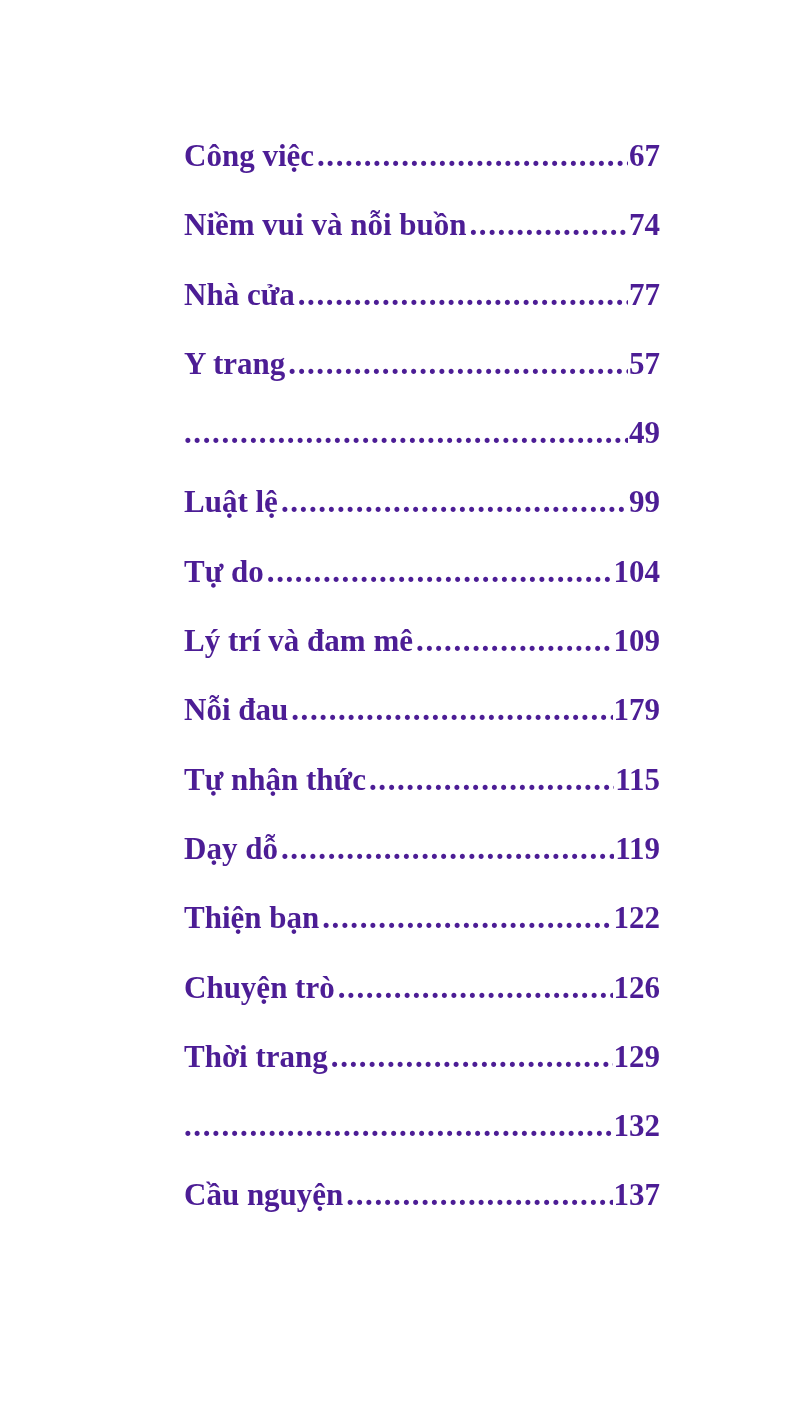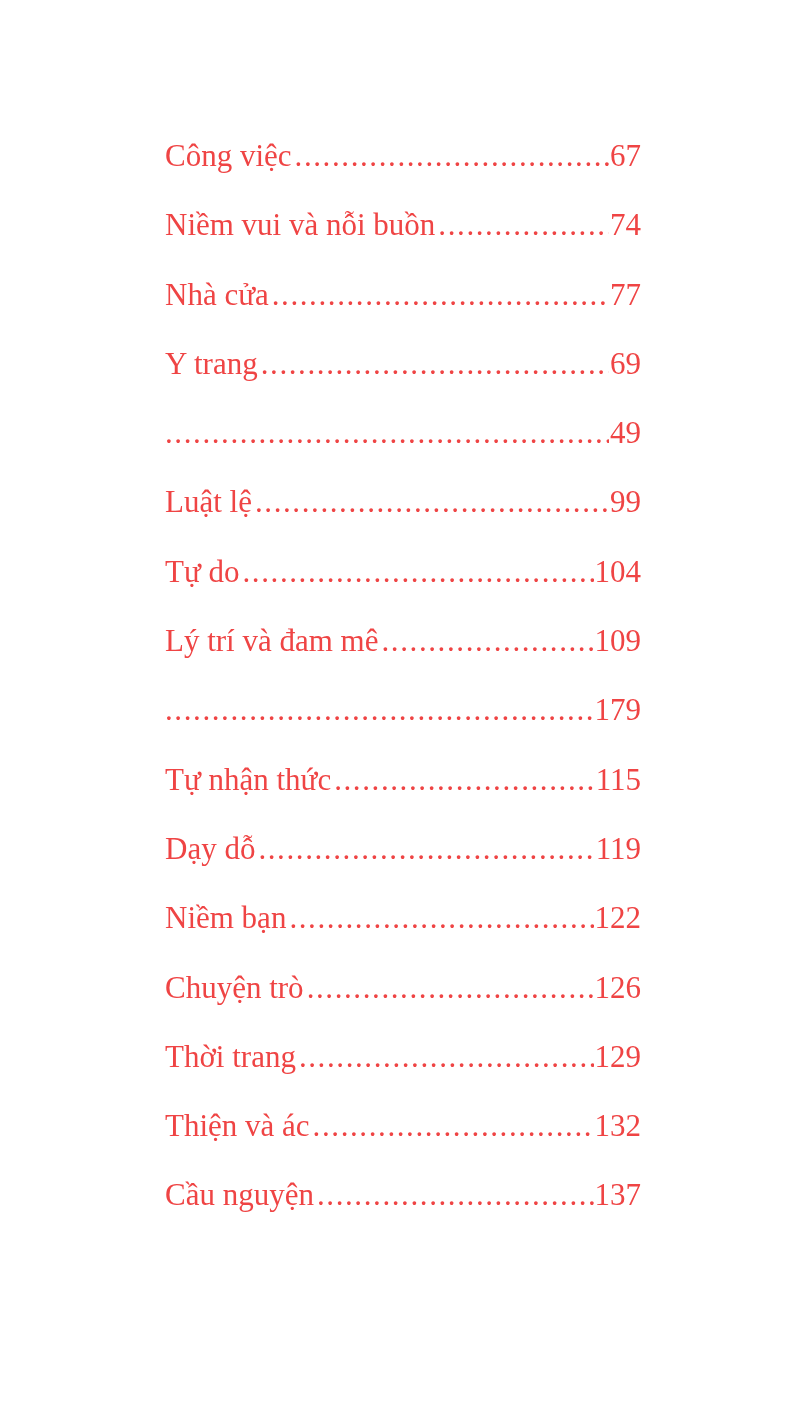--- a/index.html
+++ b/index.html
@@ -15,23 +15,24 @@
   .page {
     position: relative;
     width: 788px;
     height: 1418px;
     background: #ffffff;
     overflow: hidden;
   }
   .toc {
     position: absolute;
     top: 121px;
-    left: 165px;
+    left: 184px;
     width: 476px;
-    color: #ef4444;
+    color: #4c1d95;
+    font-weight: bold;
   }
   .toc-row {
     display: flex;
     align-items: stretch;
     height: 69.3px;
     line-height: 69.3px;
     font-size: 31px;
     white-space: nowrap;
   }
   .toc-title {
@@ -72,21 +73,21 @@
 
     <div class="toc-row">
       <span class="toc-title">Nhà cửa</span>
       <span class="toc-dots"></span>
       <span class="toc-page">77</span>
     </div>
 
     <div class="toc-row">
       <span class="toc-title">Y trang</span>
       <span class="toc-dots"></span>
-      <span class="toc-page">69</span>
+      <span class="toc-page">57</span>
     </div>
 
 
     <div class="toc-row">
       <span class="toc-dots"></span>
       <span class="toc-page">49</span>
     </div>
 
     <div class="toc-row">
       <span class="toc-title">Luật lệ</span>
@@ -100,56 +101,56 @@
       <span class="toc-page">104</span>
     </div>
 
     <div class="toc-row">
       <span class="toc-title">Lý trí và đam mê</span>
       <span class="toc-dots"></span>
       <span class="toc-page">109</span>
     </div>
 
     <div class="toc-row">
+      <span class="toc-title">Nỗi đau</span>
       <span class="toc-dots"></span>
       <span class="toc-page">179</span>
     </div>
 
     <div class="toc-row">
       <span class="toc-title">Tự nhận thức</span>
       <span class="toc-dots"></span>
       <span class="toc-page">115</span>
     </div>
 
     <div class="toc-row">
       <span class="toc-title">Dạy dỗ</span>
       <span class="toc-dots"></span>
       <span class="toc-page">119</span>
     </div>
 
     <div class="toc-row">
-      <span class="toc-title">Niềm bạn</span>
+      <span class="toc-title">Thiện bạn</span>
       <span class="toc-dots"></span>
       <span class="toc-page">122</span>
     </div>
 
     <div class="toc-row">
       <span class="toc-title">Chuyện trò</span>
       <span class="toc-dots"></span>
       <span class="toc-page">126</span>
     </div>
 
     <div class="toc-row">
       <span class="toc-title">Thời trang</span>
       <span class="toc-dots"></span>
       <span class="toc-page">129</span>
     </div>
 
     <div class="toc-row">
-      <span class="toc-title">Thiện và ác</span>
       <span class="toc-dots"></span>
       <span class="toc-page">132</span>
     </div>
 
     <div class="toc-row">
       <span class="toc-title">Cầu nguyện</span>
       <span class="toc-dots"></span>
       <span class="toc-page">137</span>
     </div>
 

